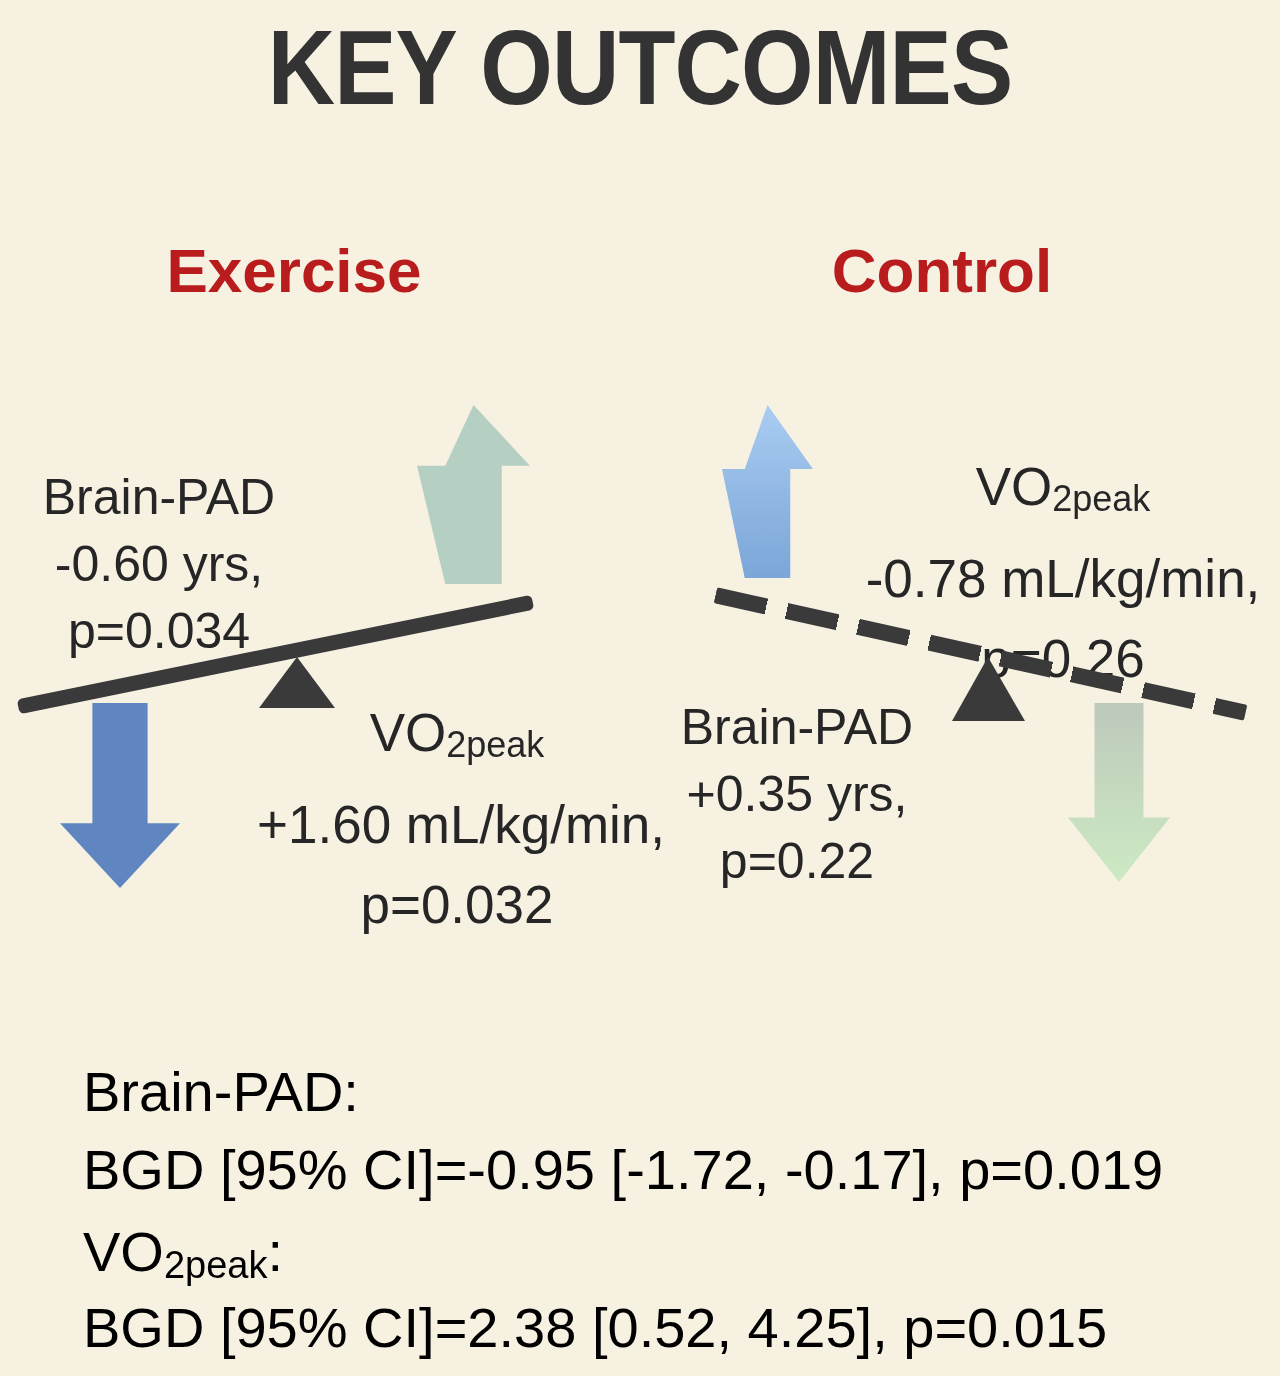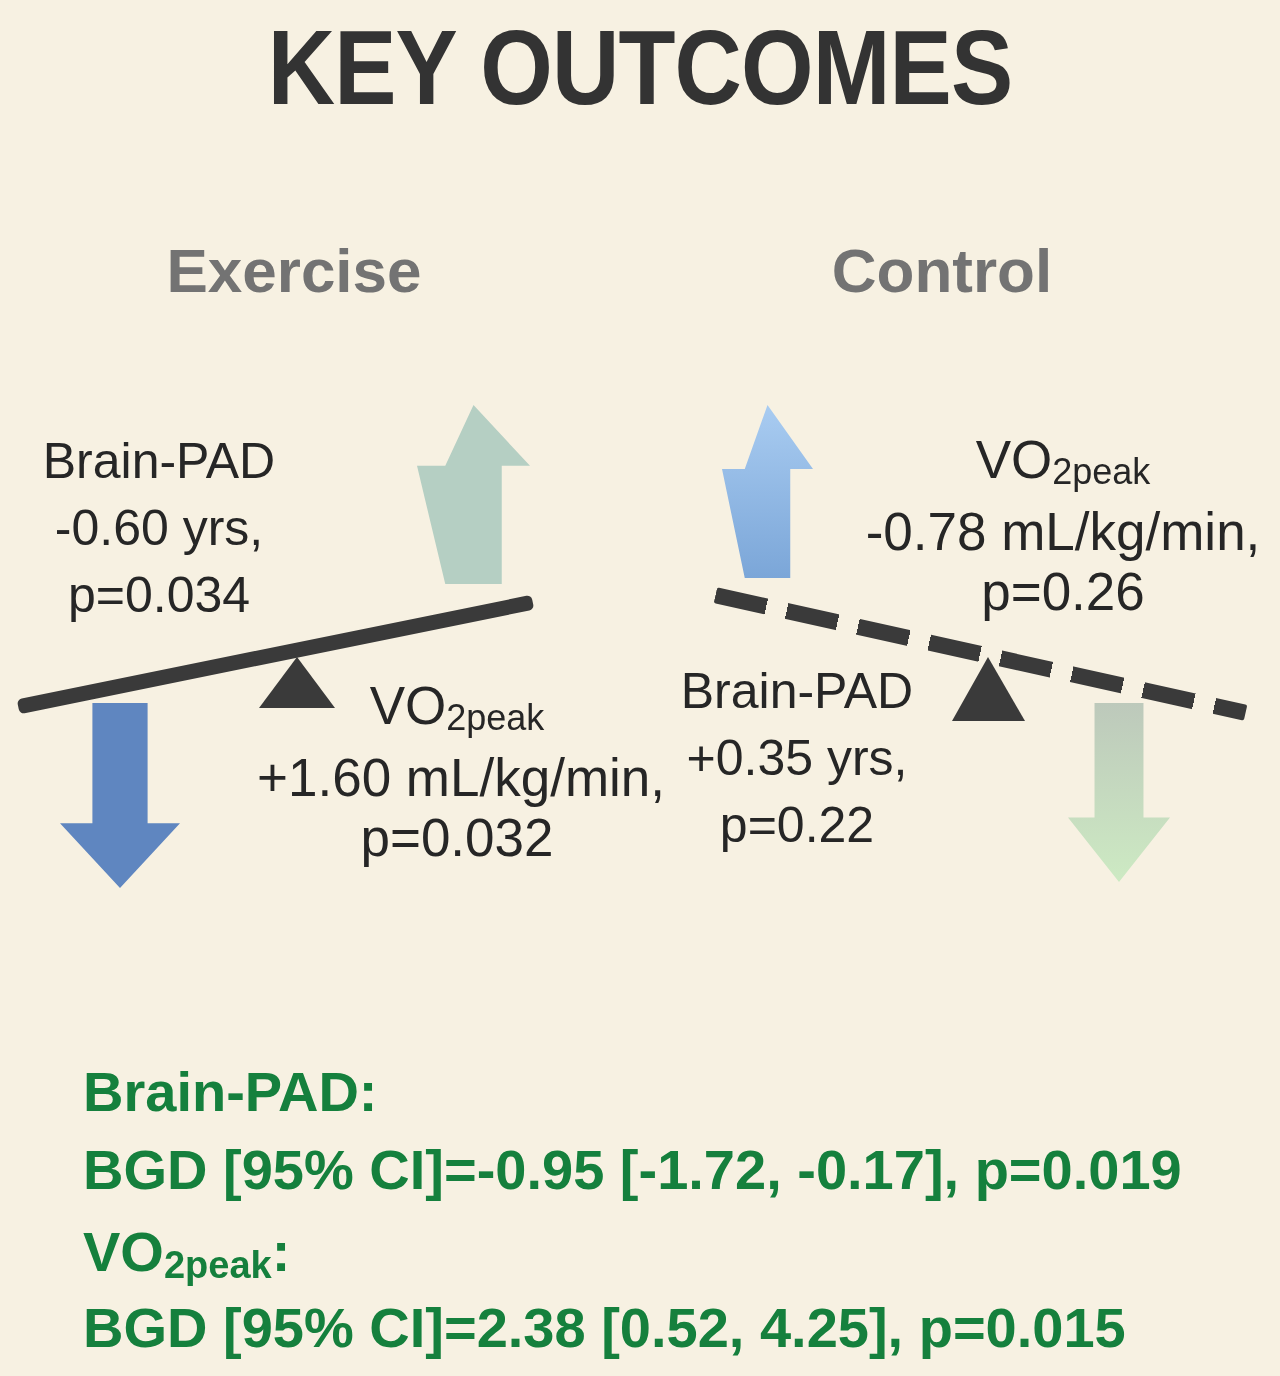--- a/index.html
+++ b/index.html
@@ -11,27 +11,27 @@
   }
   .abs { position:absolute; }
   .title {
     left:0; top:14px; width:1280px; text-align:center;
     font-size:106px; font-weight:bold; line-height:1; color:#333333;
     transform:scaleX(0.88); transform-origin:center; letter-spacing:-1px;
     white-space:nowrap;
   }
   .col-header {
     width:400px; text-align:center; font-size:62px; font-weight:bold;
-    line-height:1; color:#737373; white-space:nowrap;
+    line-height:1; color:#b91c1c; white-space:nowrap;
   }
   .hdr-ex { left:94px;  top:240px; }
   .hdr-ct { left:742px; top:240px; }
   .label-block { text-align:center; white-space:nowrap; }
-  .bp-block { font-size:50px; line-height:67px; }
-  .vo-block { font-size:53px; line-height:60px; }
+  .bp-block { font-size:50px; line-height:67px;margin-top:36px; }
+  .vo-block { font-size:53px; line-height:80px;margin-top:17px; }
   .sub { font-size:36px; vertical-align:-6px; }
   .arrow { }
   .arrow-flat   { background:var(--c1); }
   .arrow-grad   { background:linear-gradient(180deg, var(--c1), var(--c2)); }
   .up-arrow-shape   { clip-path:polygon(50% 0%,100% 34%,75% 34%,75% 100%,25% 100%,0% 34%,25% 34%); }
   .up-arrow-shape2  { clip-path:polygon(50% 0%,100% 37%,75% 37%,75% 100%,25% 100%,0% 37%,25% 37%); }
   .down-arrow-shape { clip-path:polygon(27% 0%,73% 0%,73% 65%,100% 65%,50% 100%,0% 65%,27% 65%); }
   .down-arrow-shape2{ clip-path:polygon(26% 0%,74% 0%,74% 64%,100% 64%,50% 100%,0% 64%,26% 64%); }
   .plank-solid {
     left:13px; top:647px; width:525px; height:15px; background:var(--plank);
@@ -46,21 +46,21 @@
   .fulcrum-ex {
     left:259px; top:657px;
     border-left:38px solid transparent; border-right:38px solid transparent;
     border-bottom:51px solid var(--plank);
   }
   .fulcrum-ct {
     left:952px; top:657px;
     border-left:36px solid transparent; border-right:37px solid transparent;
     border-bottom:64px solid var(--plank);
   }
-  .summary-line { left:83px; font-size:56px; line-height:64px; white-space:nowrap; color:#15803d;font-weight:bold; }
+  .summary-line { left:83px; font-size:56px; line-height:64px; white-space:nowrap; color:#000000; }
   .sum-sub { font-size:38px; vertical-align:-7px; }
 </style>
 </head>
 <body>
 
 <div class="stage">
 
   <div class="abs title">KEY OUTCOMES</div>
 
   <div class="abs col-header hdr-ex">Exercise</div>

